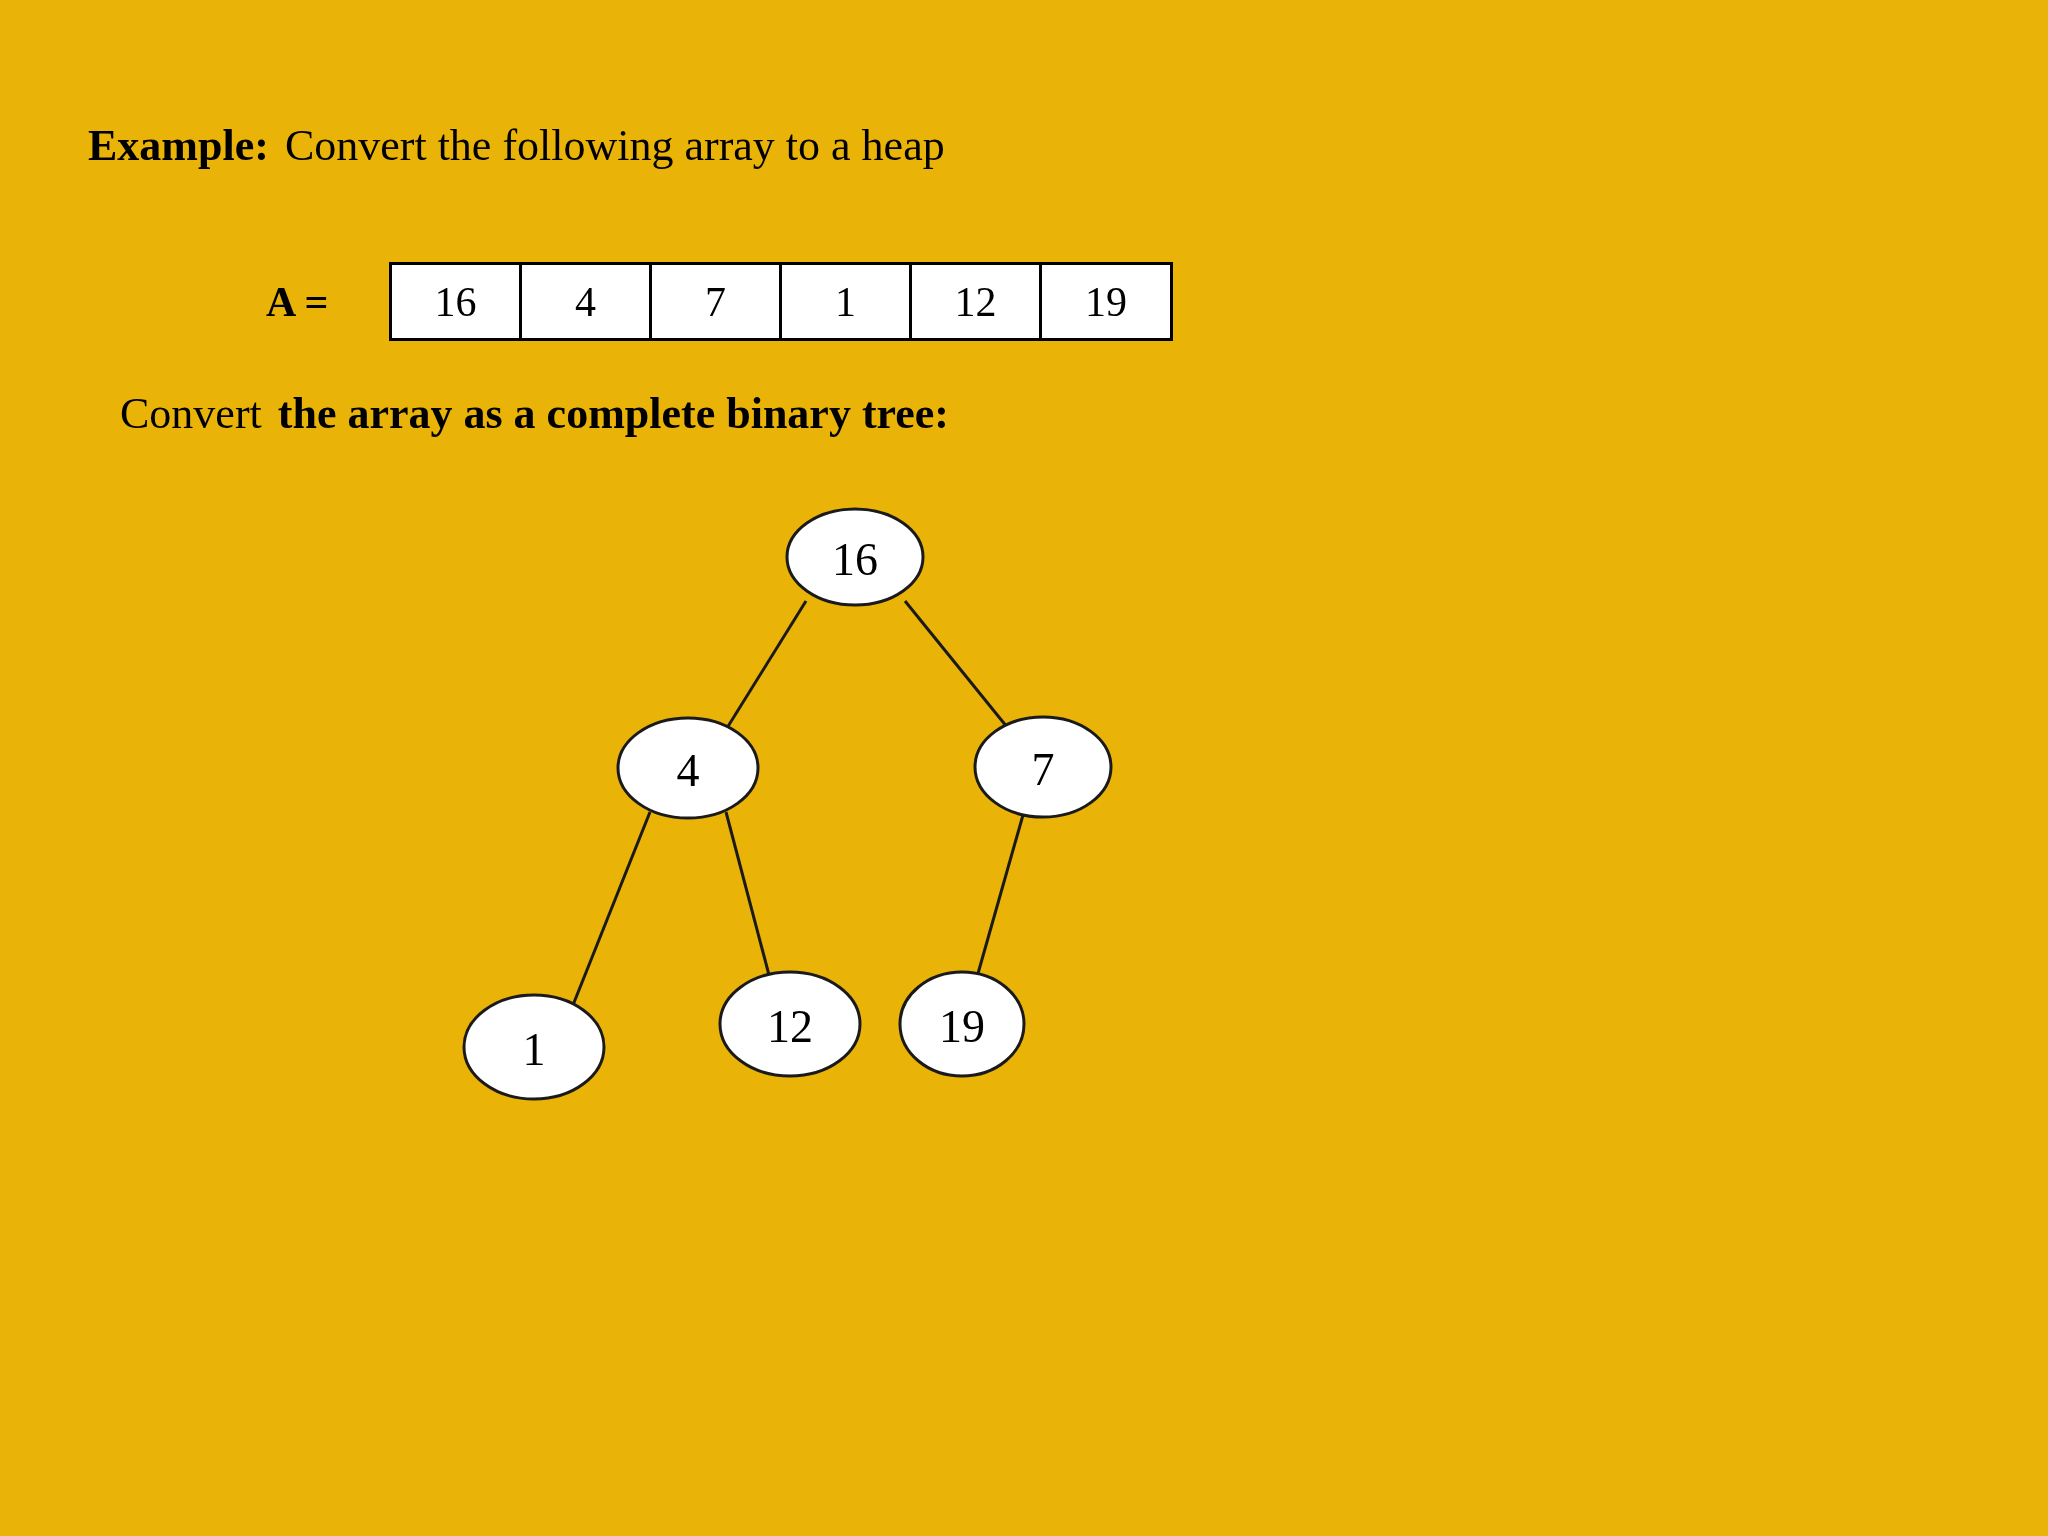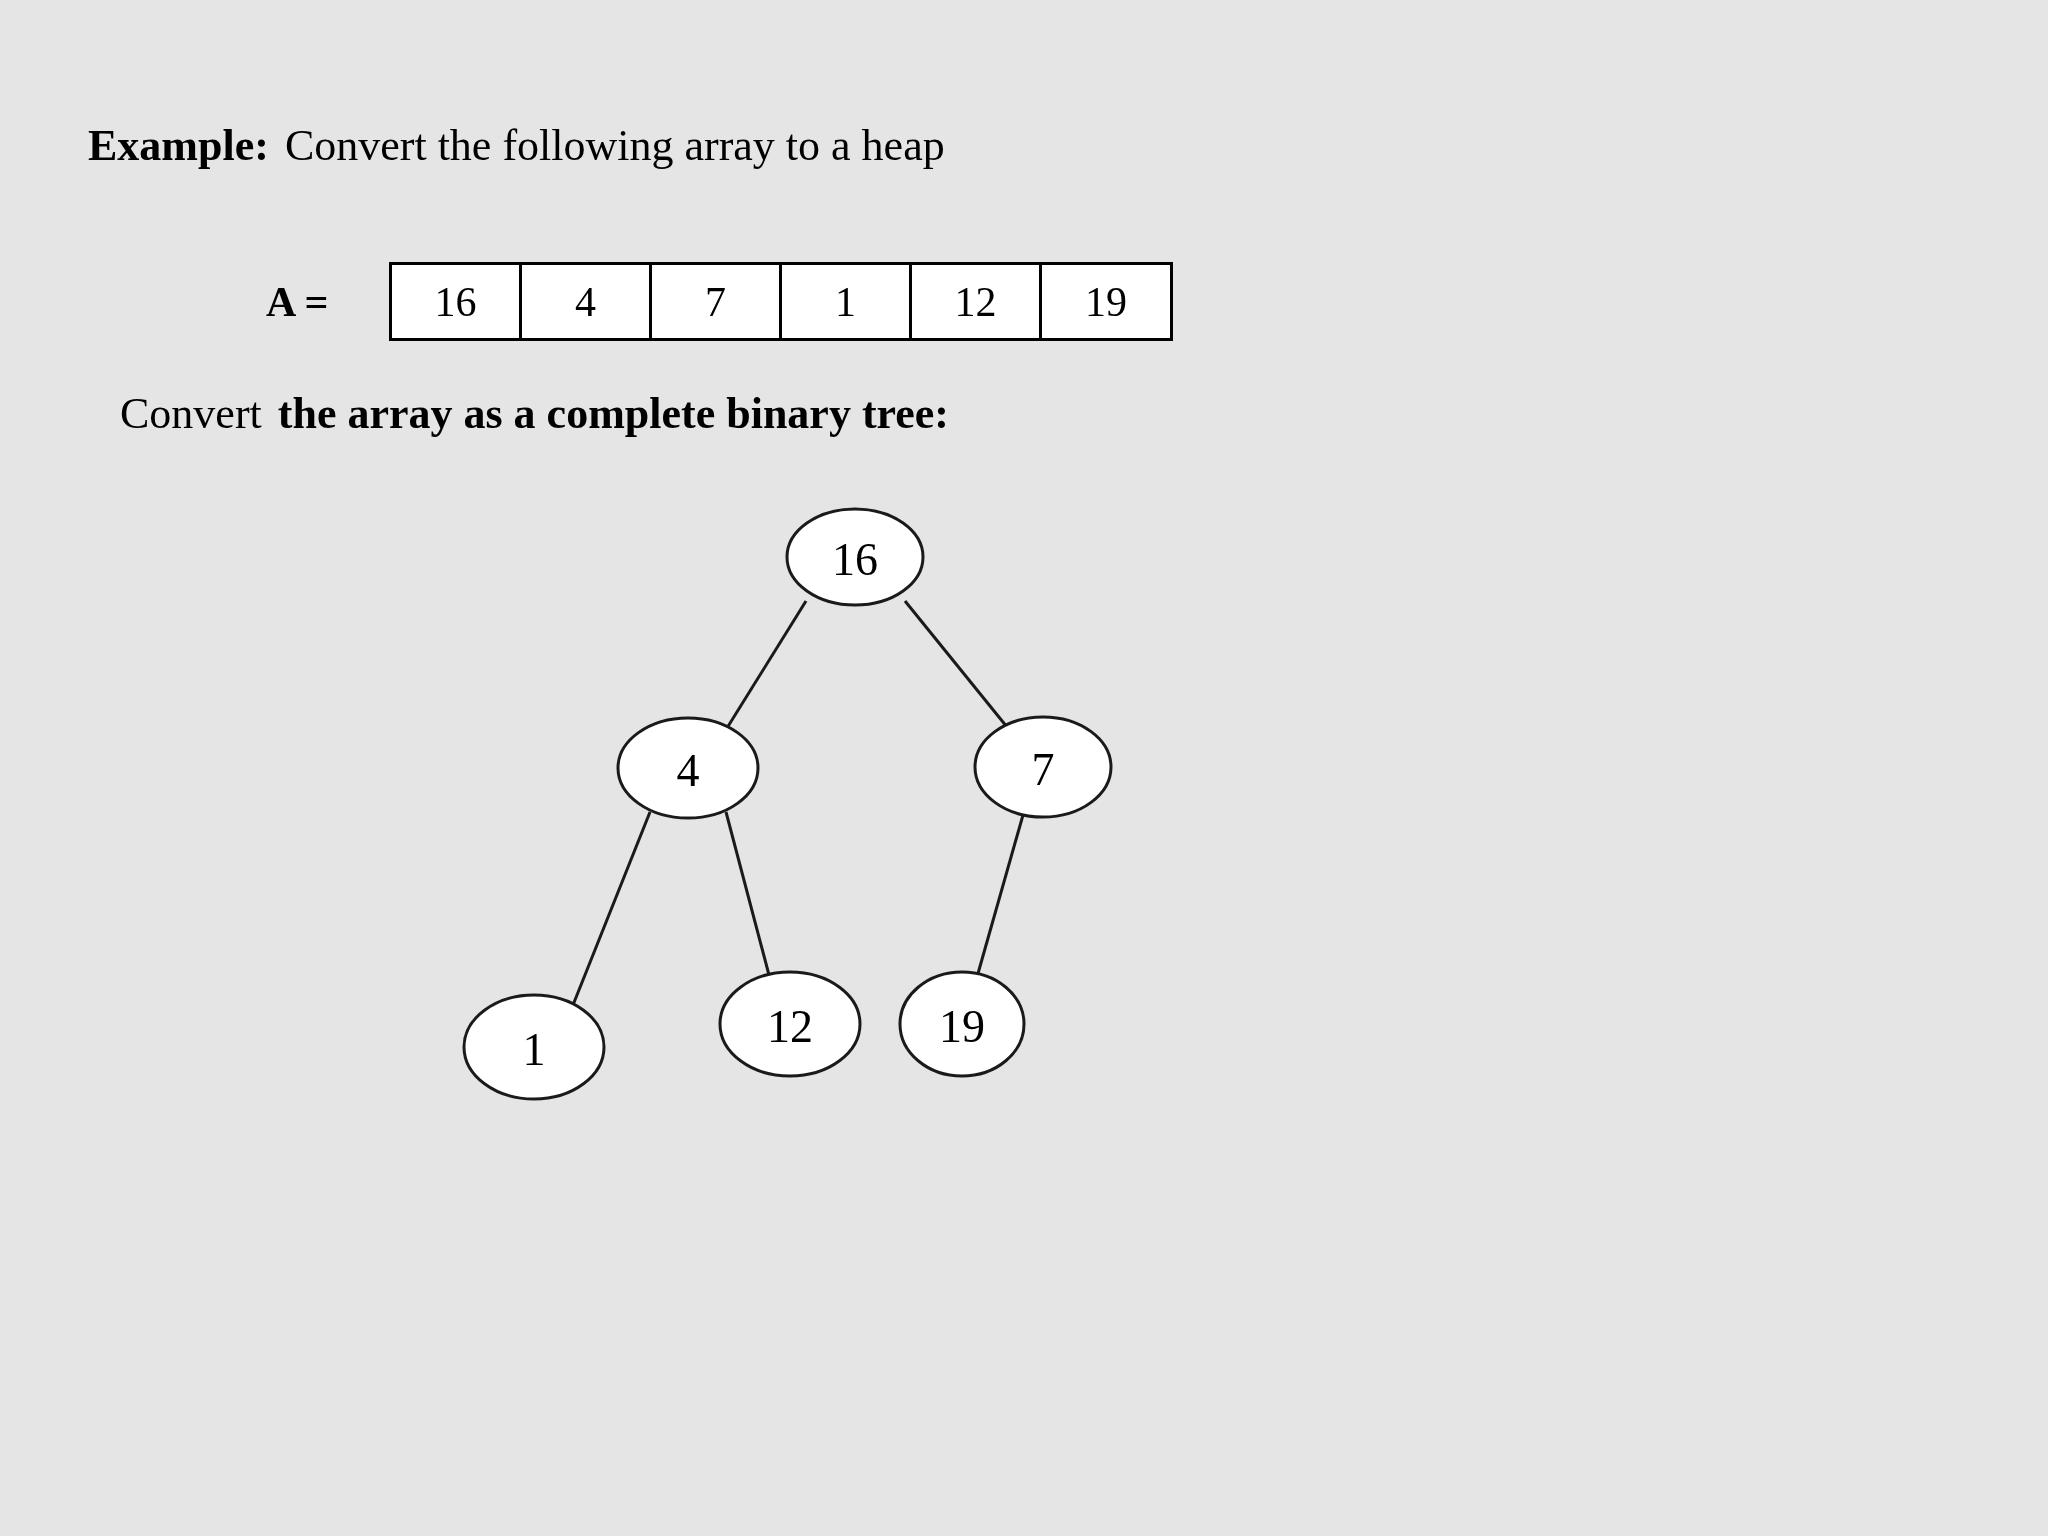--- a/index.html
+++ b/index.html
@@ -9,21 +9,21 @@
     background: #ffffff;
   }
   body {
     font-family: "Liberation Serif", "DejaVu Serif", serif;
     color: #000000;
   }
   #slide {
     position: relative;
     width: 2048px;
     height: 1536px;
-    background: #e5e5e5;
+    background: #eab308;
     overflow: hidden;
   }
 
   
   .heading-line {
     position: absolute;
     left: 88px;
     top: 122px;
     font-size: 44px;
     line-height: 1.1;

